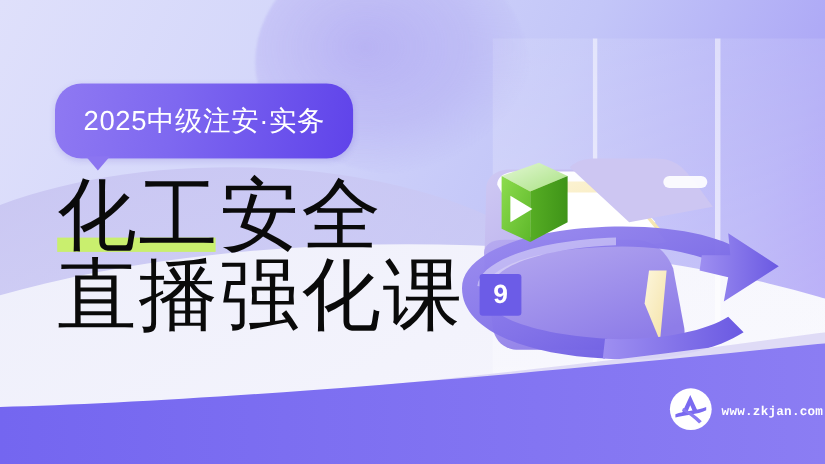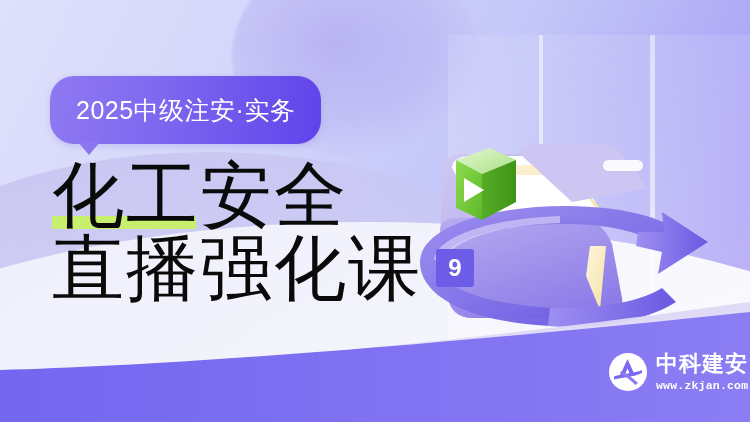--- a/index.html
+++ b/index.html
@@ -225,18 +225,17 @@
   </div>
 
   <div class="logo">
     <svg class="logo-mark" viewBox="0 0 40 40">
       <circle cx="20" cy="20" r="19" fill="#ffffff"></circle>
       <path d="M19.5 7 L27 23.5 L22.5 23.5 L19.5 16.5 L16.5 23.5 L12 23.5 Z" fill="#7a6af0"></path>
       <path d="M6 24.5 C14 21.5 26 21.5 34 18 L34 21 C26 25 14 25.5 6 27.5 Z" fill="#7a6af0"></path>
       <path d="M13 19 C19 22 25 26 30 31 L27.5 33 C22.5 28 17 24 12 21.5 Z" fill="#8a7bf3"></path>
     </svg>
     <div class="logo-texts">
-      <span class="logo-name">中科建安</span>
       <span class="logo-url">www.zkjan.com</span>
     </div>
   </div>
 
 </div>
 
 </body></html>

